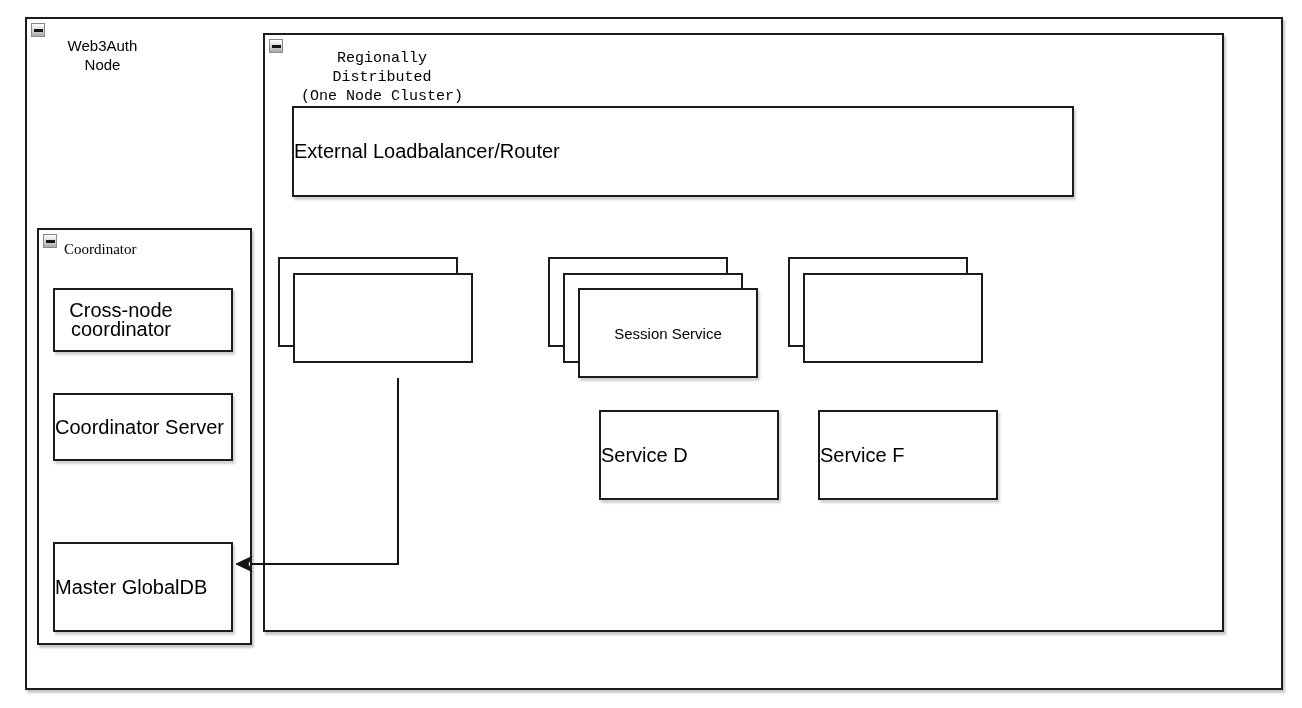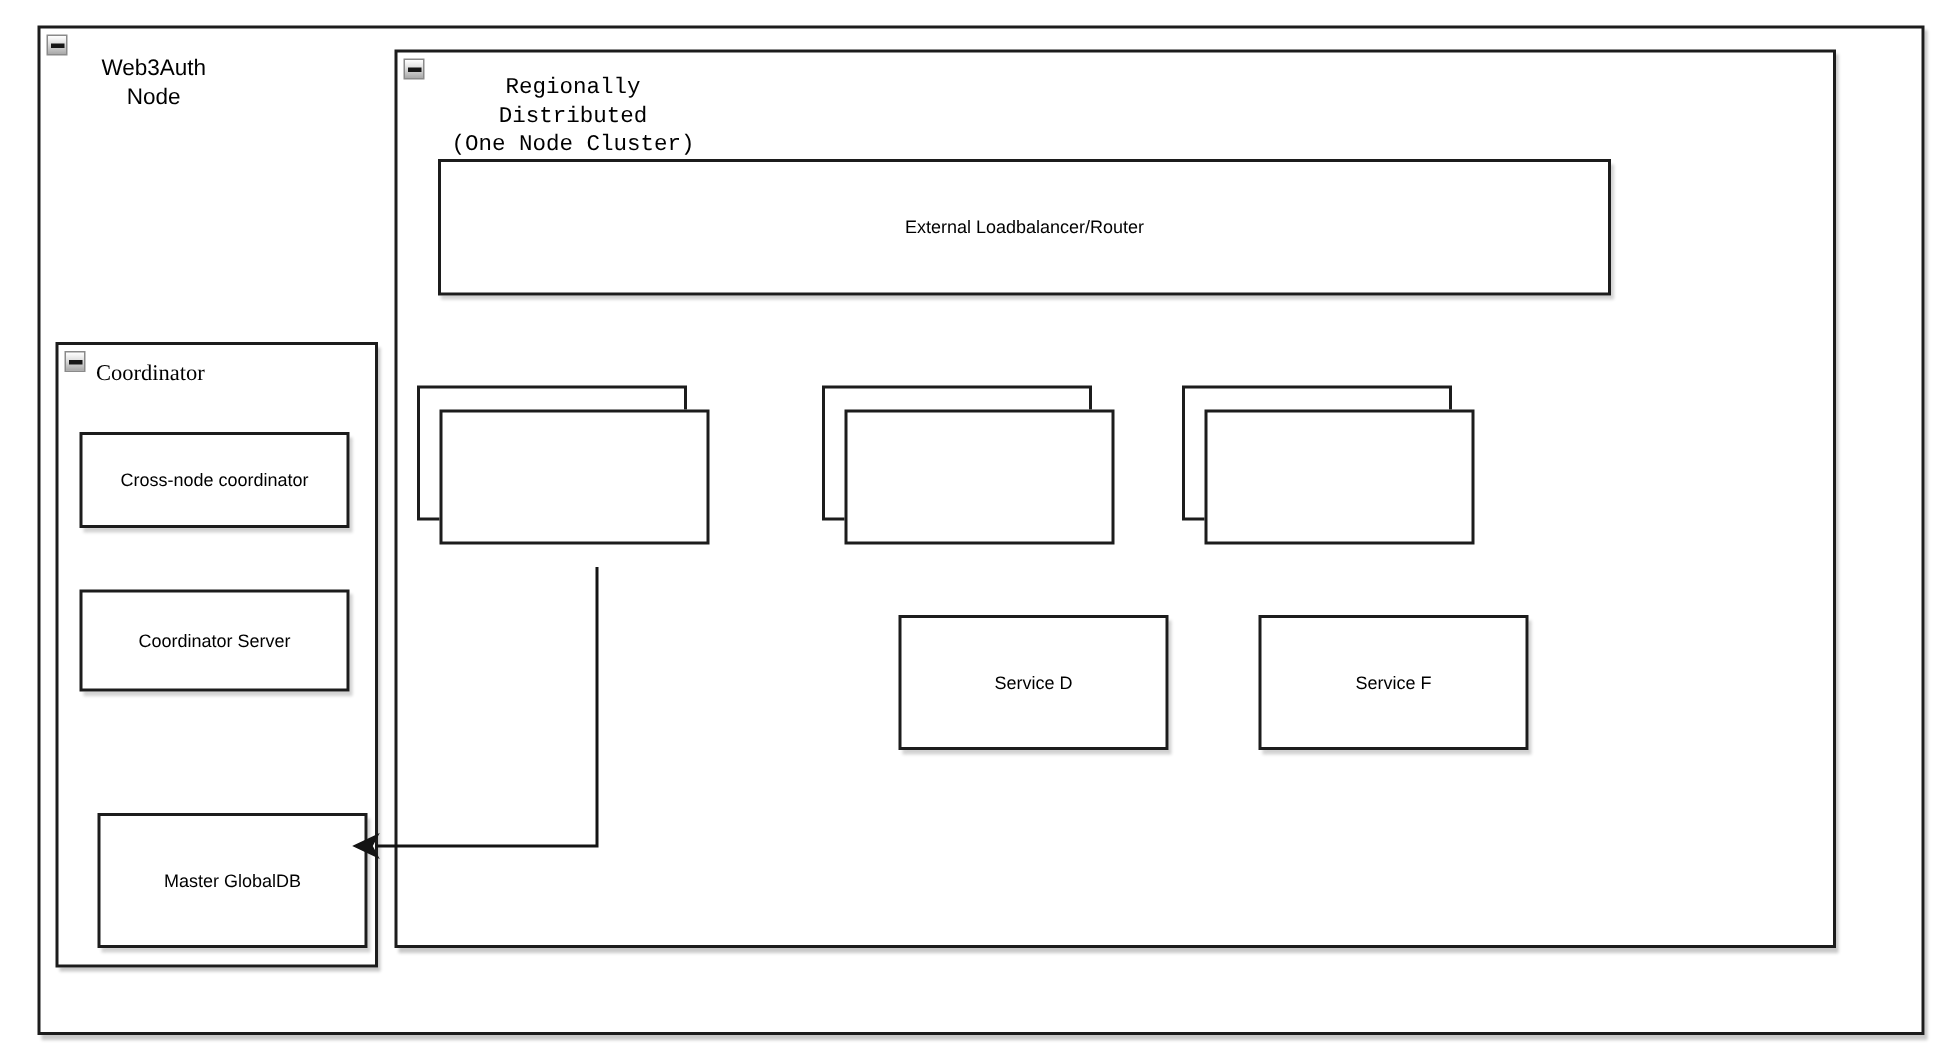--- a/index.html
+++ b/index.html
@@ -7,22 +7,22 @@
     width:1302px;height:708px;position:relative;overflow:hidden;
     font-family:"Liberation Sans","DejaVu Sans",sans-serif;color:#000;
   }
   .abs{position:absolute;box-sizing:border-box;}
   .container{
     border:2px solid #1c1c1c;background:#ffffff;
     box-shadow:2px 3px 2px rgba(0,0,0,0.22);
   }
   .box{
     border:2px solid #1c1c1c;background:#ffffff;
-    display:flex;align-items:center;justify-content:center;text-align:center;
-    font-size:12px;line-height:19px;
+    display:flex;align-items:center;text-align:center;
+    font-size:20px;line-height:19px;
     box-shadow:2px 3px 2px rgba(0,0,0,0.18);
   }
   .glabel{font-size:15px;line-height:19px;text-align:center;}
   .collapse{
     position:absolute;left:4px;top:4px;width:14px;height:14px;box-sizing:border-box;
     border:1px solid #8a8a8a;
     background:linear-gradient(180deg,#ffffff 0%,#e2e2e2 40%,#a9a9a9 100%);
     display:flex;align-items:center;justify-content:center;
   }
   .minus{width:9px;height:3px;background:#161616;}
@@ -33,24 +33,24 @@
   #c-web3auth{left:25px;top:17px;width:1258px;height:673px;}
   #lab-web3auth{left:45px;top:36px;width:115px;}
   #c-regionally{left:263px;top:33px;width:961px;height:599px;}
   #lab-regionally{left:288px;top:49px;width:188px;font-family:Liberation Mono, monospace;}
   #c-coordinator{left:37px;top:228px;width:215px;height:417px;}
   #lab-coordinator{left:64px;top:240px;width:120px;text-align:left;font-family:Liberation Serif, serif;}
 
   
   #b-loadbalancer{left:292px;top:106px;width:782px;height:91px;}
   #b-serviced{left:563px;top:410px;width:180px;height:90px;margin-left:36px;}
-  #b-servicef{left:818px;top:410px;width:180px;height:90px;margin-left:21px;}
+  #b-servicef{left:818px;top:410px;width:180px;height:90px;}
   #b-crossnode{left:53px;top:288px;width:180px;height:64px;}
   #b-coordserver{left:53px;top:393px;width:180px;height:68px;}
-  #b-masterdb{left:53px;top:542px;width:180px;height:90px;margin-left:12px;}
+  #b-masterdb{left:53px;top:542px;width:180px;height:90px;}
 
   
   .stack{width:210px;height:121px;}
   #stack-keygen{left:278px;top:257px;}
   #stack-session{left:548px;top:257px;}
   #stack-tss{left:788px;top:257px;}
   .sbox{
     position:absolute;width:180px;height:90px;box-sizing:border-box;
     border:2px solid #1c1c1c;background:#ffffff;
   }
@@ -93,20 +93,23 @@
 </div>
 
 <div id="stack-keygen" class="abs stack">
   <div class="sbox sb1"></div>
   <div class="sbox sb2"></div>
 </div>
 
 <div id="stack-session" class="abs stack">
   <div class="sbox sb1"></div>
   <div class="sbox sb2"></div>
+  <div class="sbox sb3">
+    <span class="lbl narrow">Session Service</span>
+  </div>
 </div>
 
 <div id="stack-tss" class="abs stack">
   <div class="sbox sb1"></div>
   <div class="sbox sb2"></div>
 </div>
 
 <div id="b-serviced" class="abs box">
   <span class="lbl">Service D</span>
 </div>

